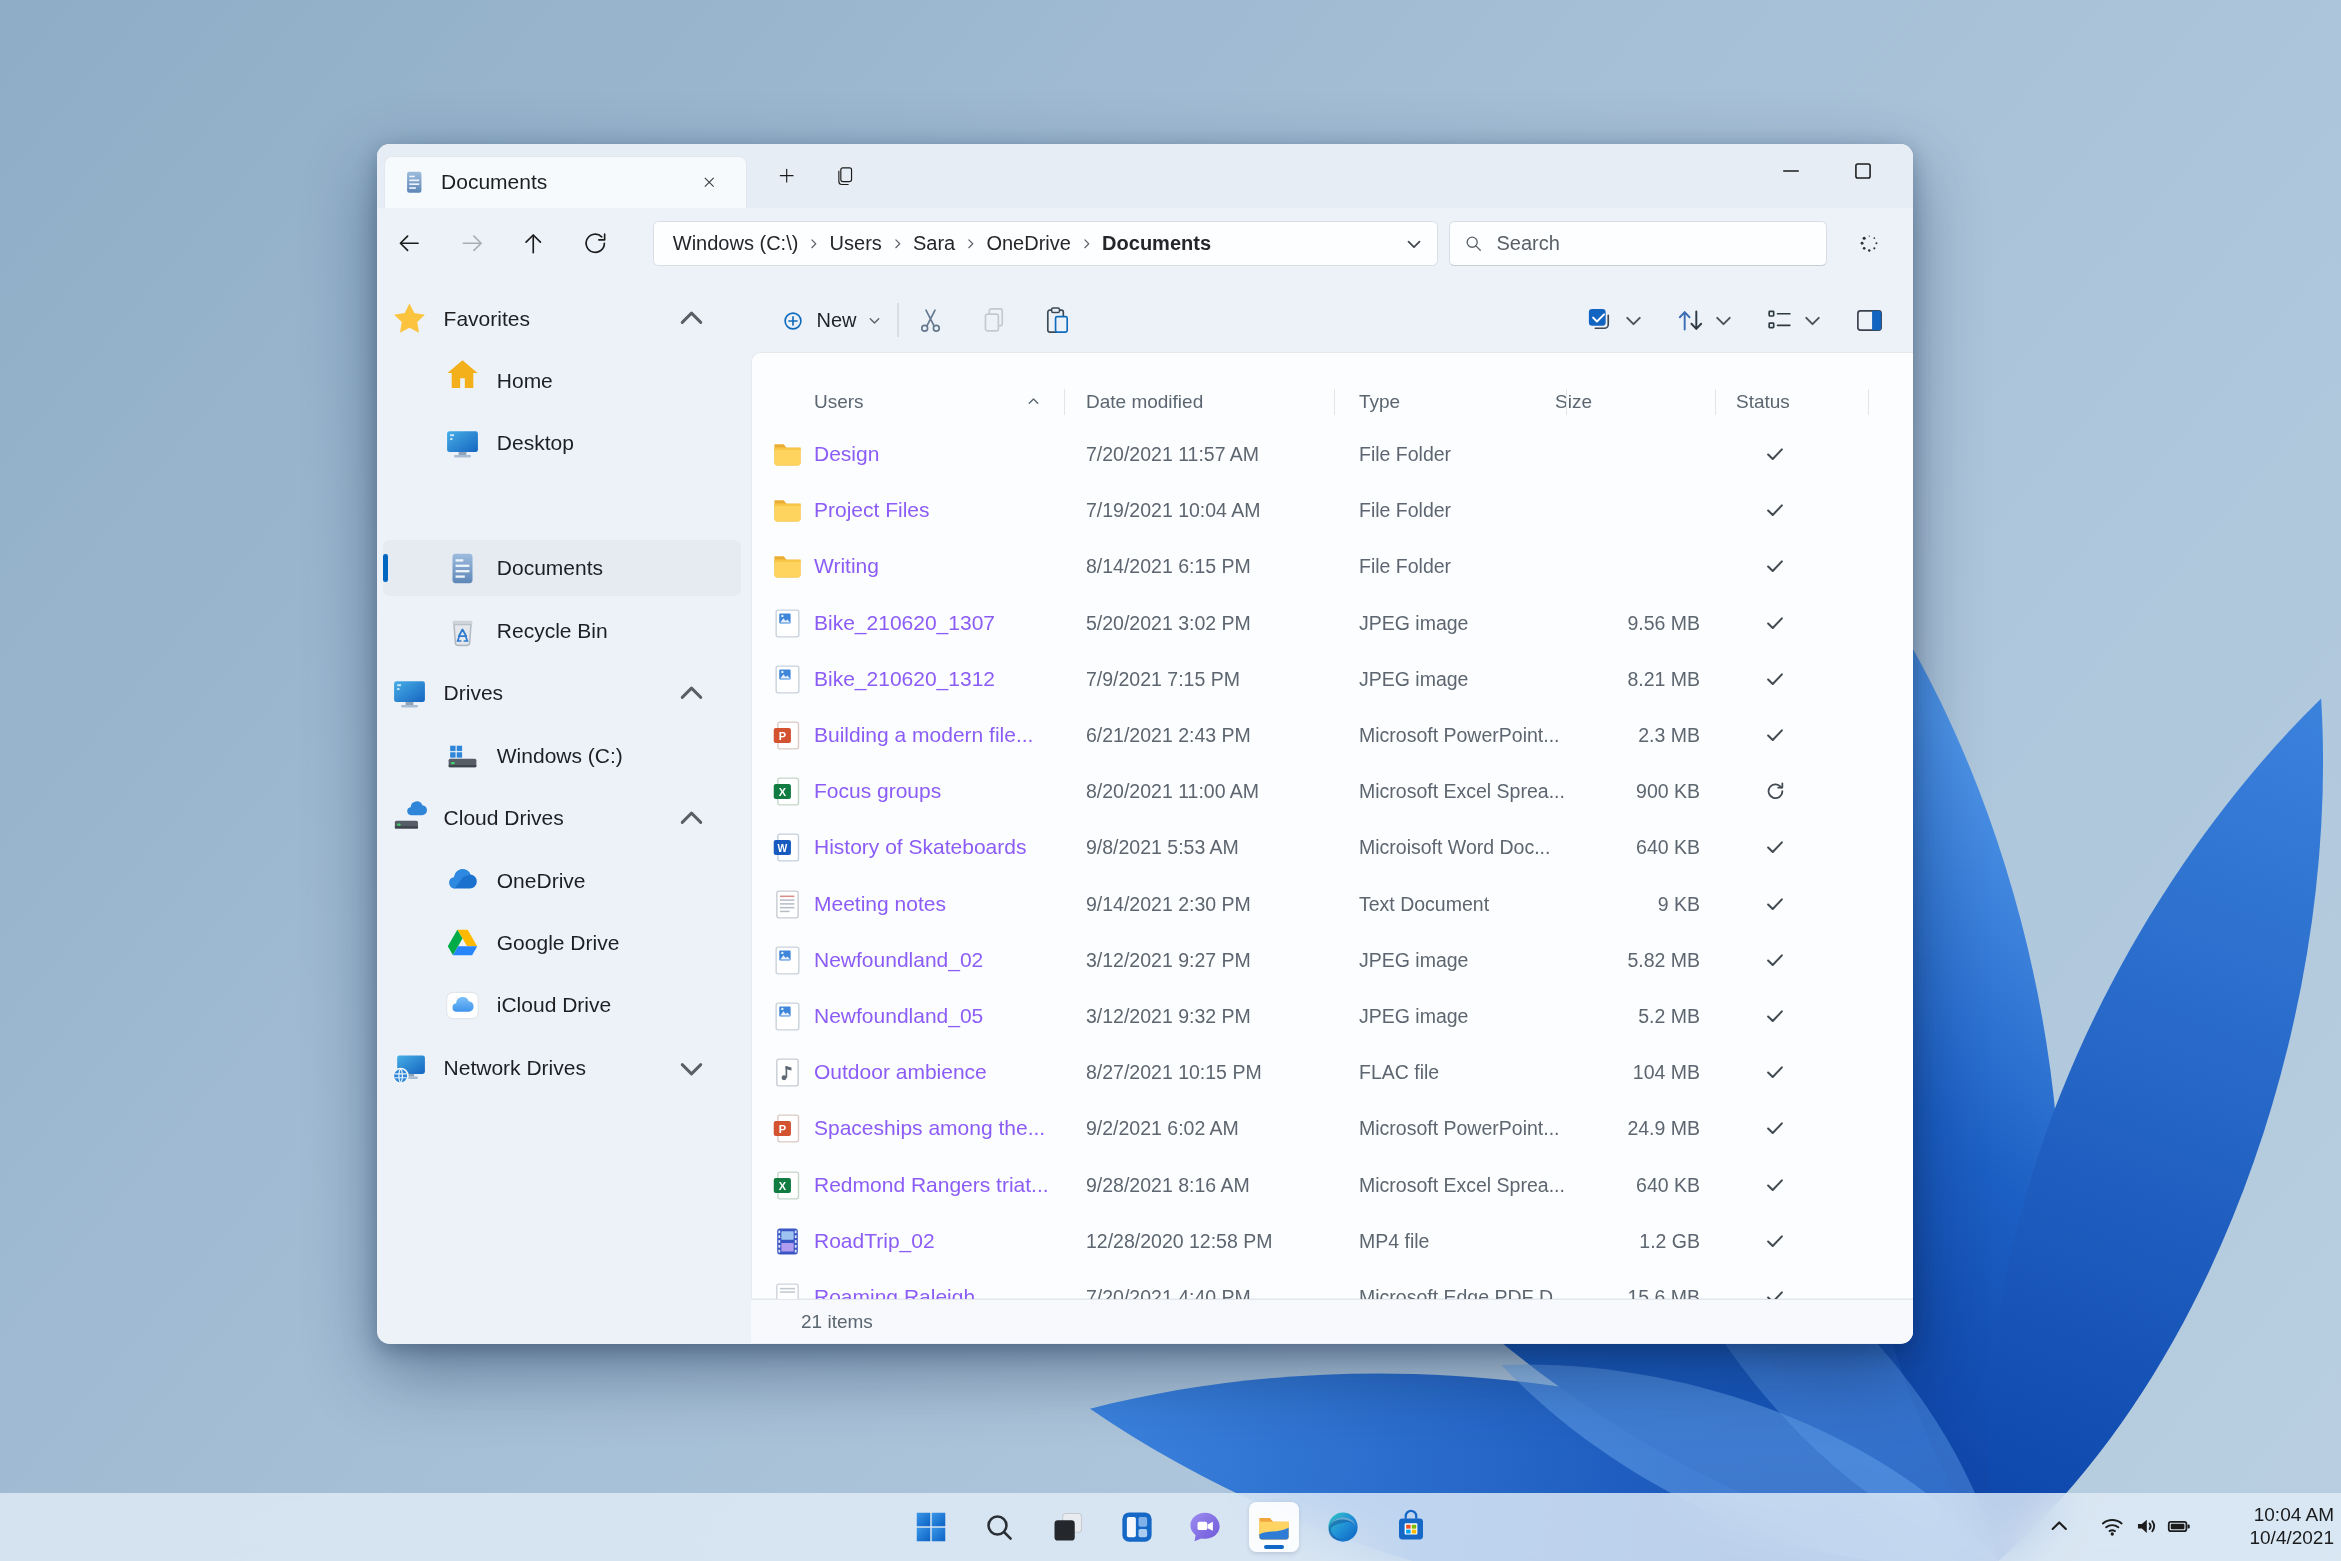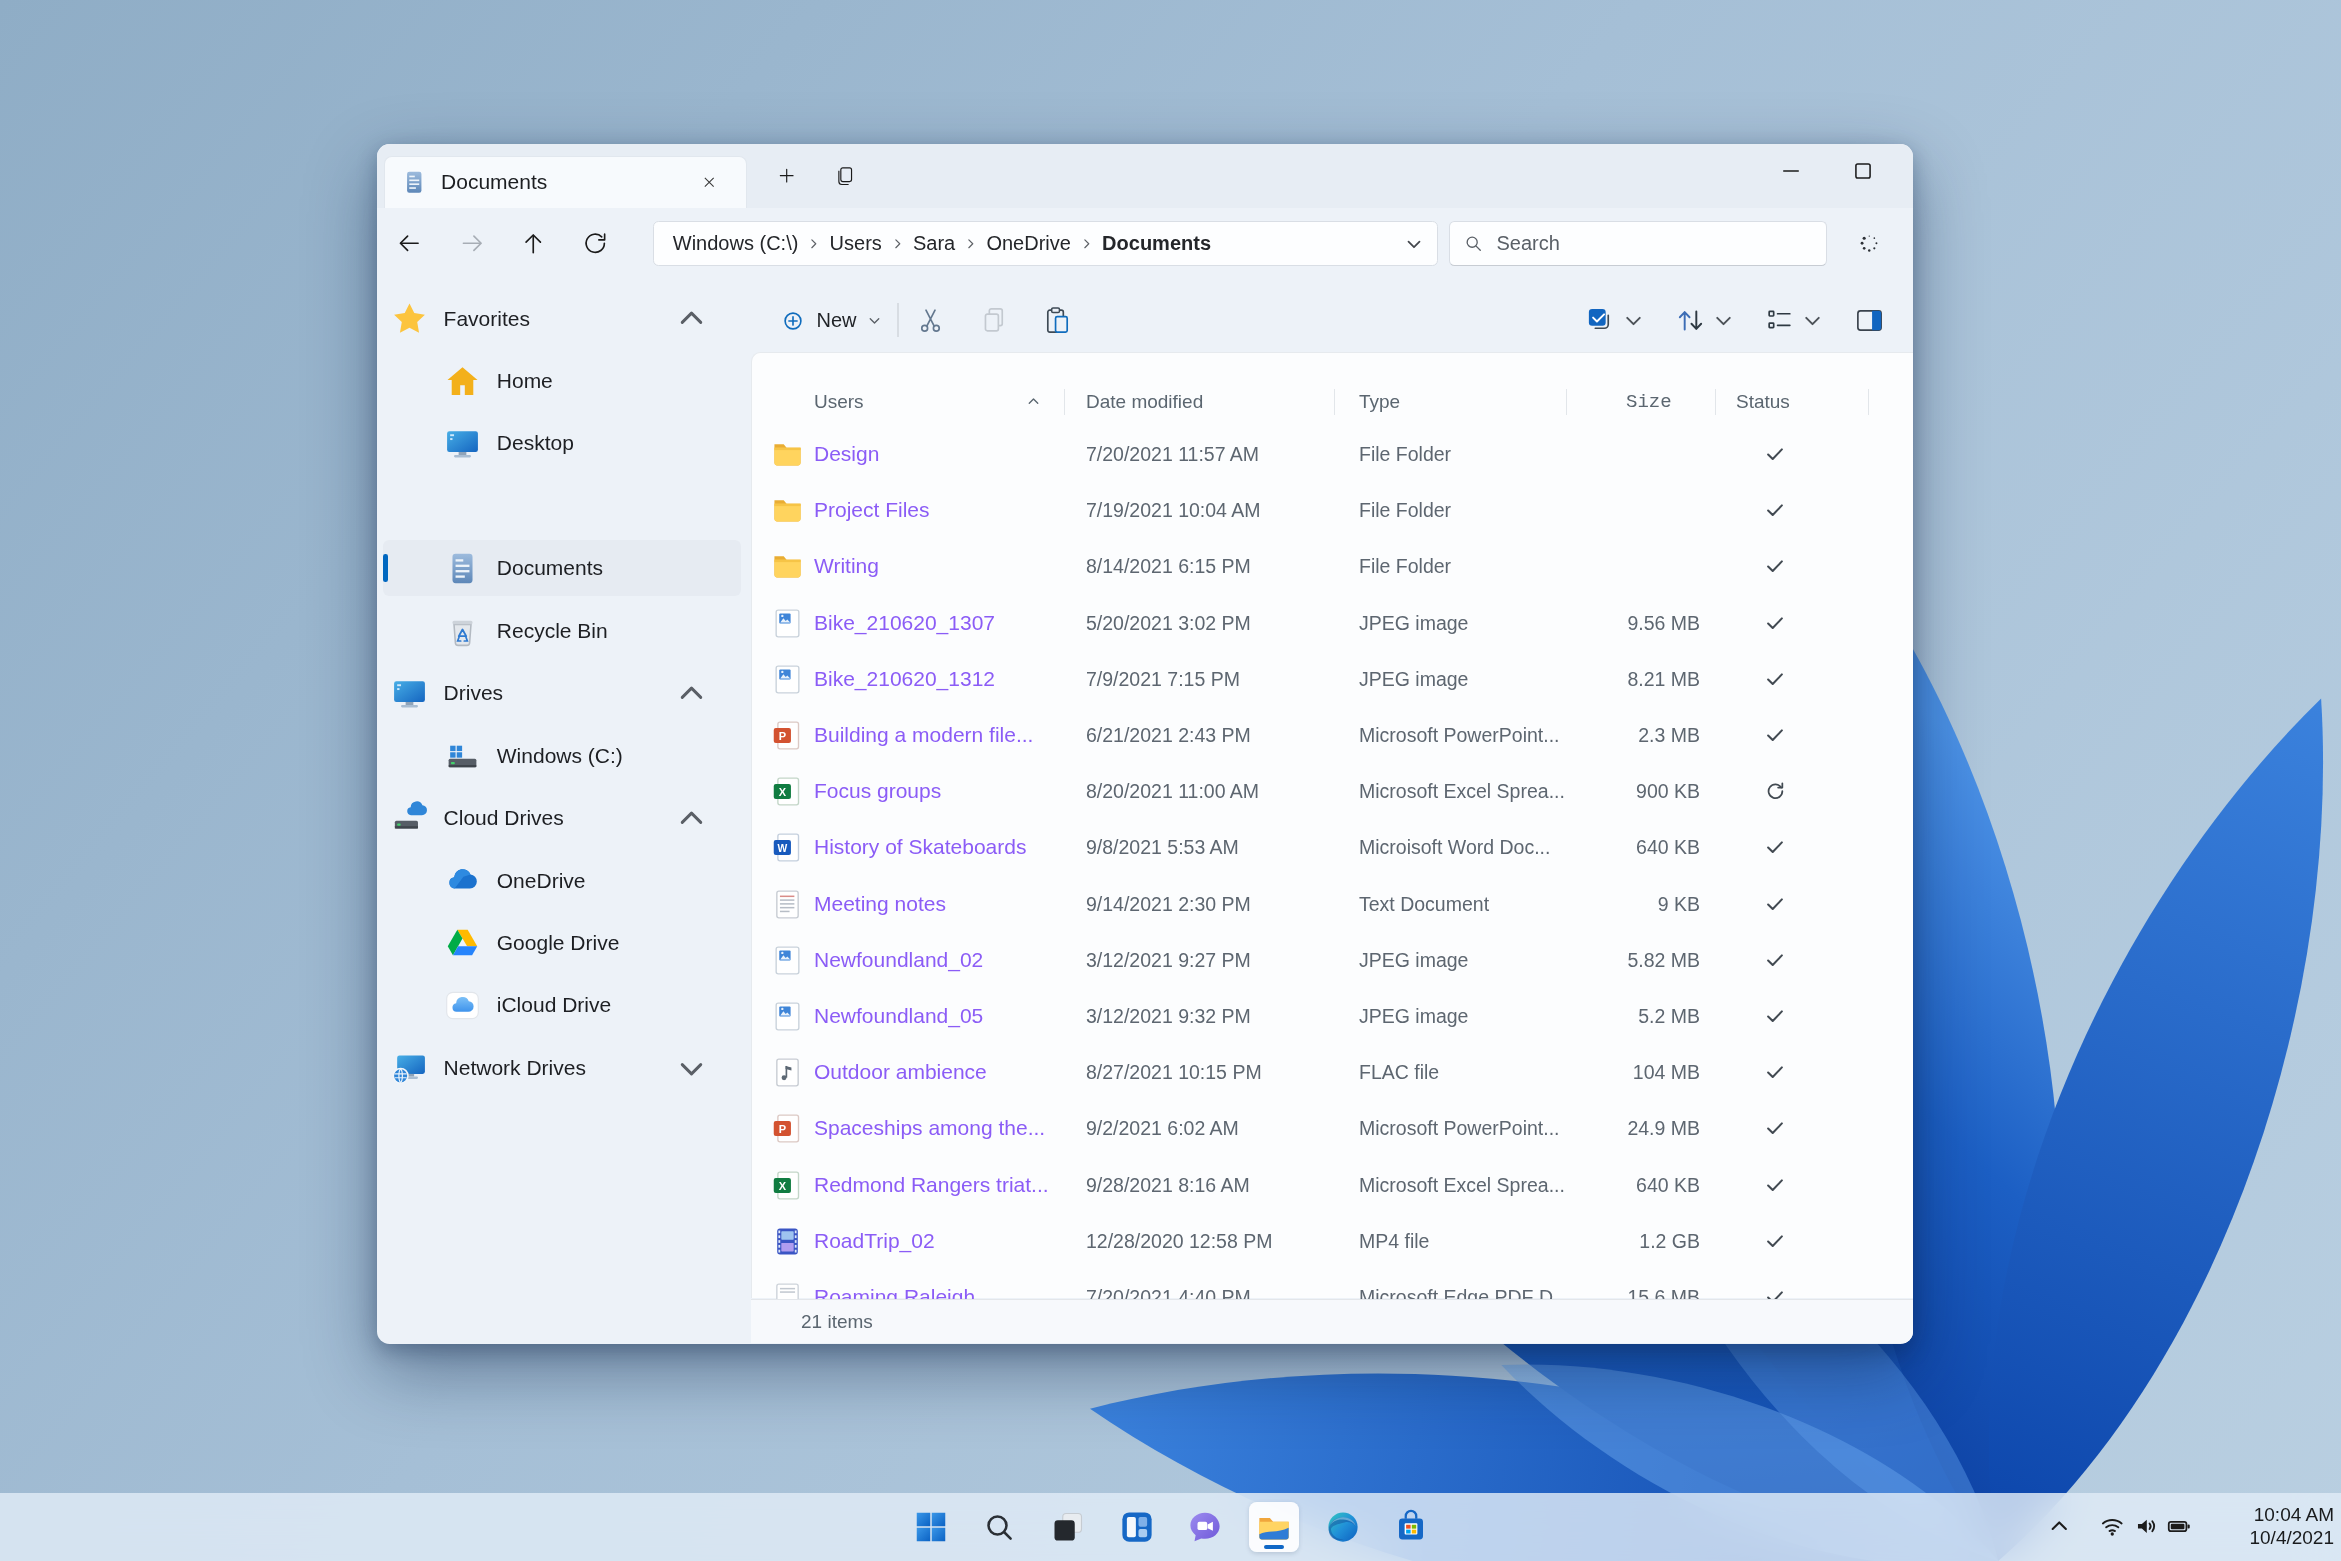--- a/index.html
+++ b/index.html
@@ -393,21 +393,21 @@
               <path d="M24 4.5l6.2 12.5 13.8 2-10 9.7 2.4 13.7L24 35.9l-12.4 6.5 2.4-13.7-10-9.7 13.8-2z" fill="#fcc43e"></path>
             </svg>
           </span>
           <span>Favorites</span>
           <span class="side-chev icon">
             <svg viewBox="0 0 24 24" fill="none" stroke="currentColor" stroke-width="1.9" stroke-linecap="round" stroke-linejoin="round">
               <path d="M6 14.5l6-6 6 6"></path>
             </svg>
           </span>
         </div>
-        <div class="side-row child" style="top: 75px;">
+        <div class="side-row child" style="top: 59px; align-items: flex-end;">
           <span class="icon">
             <svg viewBox="0 0 48 48">
               <path d="M24 5.5L4.5 22h5.5v19.5h11V29h6v12.5h11V22h5.5z" fill="#f3b01a"></path>
             </svg>
           </span>
           <span>Home</span>
         </div>
         <div class="side-row child" style="top: 137px;">
           <span class="icon">
             <svg viewBox="0 0 48 48">
@@ -569,21 +569,21 @@
     <div class="content">
       <div class="listheader">
         <span class="hdr-label" style="left:62px;">Users</span>
         <span class="hdr-caret icon" id="hdrcaret">
             <svg viewBox="0 0 24 24" fill="none" stroke="currentColor" stroke-width="1.9" stroke-linecap="round" stroke-linejoin="round">
               <path d="M6 14.5l6-6 6 6"></path>
             </svg>
           </span>
         <span class="hdr-label" style="left:334px;">Date modified</span>
         <span class="hdr-label" style="left:607px;">Type</span>
-        <span class="hdr-label" style="left:874px;font-family:Liberation Mono, monospace;">Size</span>
+        <span class="hdr-label" style="left:803px;">Size</span>
         <span class="hdr-label" style="left:984px;">Status</span>
         <span class="hdr-div" style="left:312px;"></span>
         <span class="hdr-div" style="left:582px;"></span>
         <span class="hdr-div" style="left:814px;"></span>
         <span class="hdr-div" style="left:963px;"></span>
         <span class="hdr-div" style="left:1116px;"></span>
       </div>
       <div class="rows" id="rows">
           <div class="file-row" style="top: 0px;">
             <span class="ficon icon">

